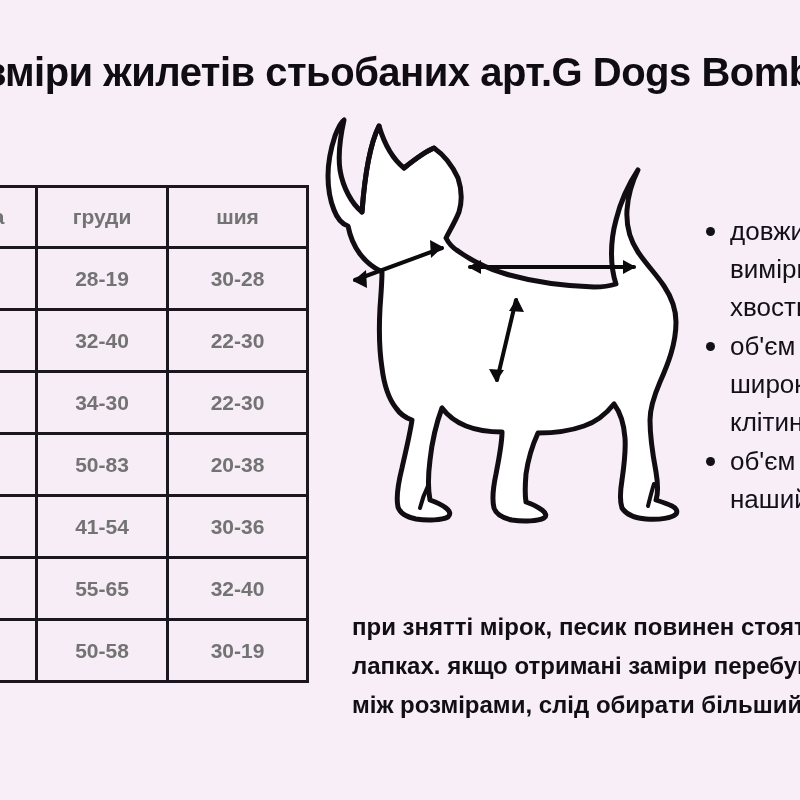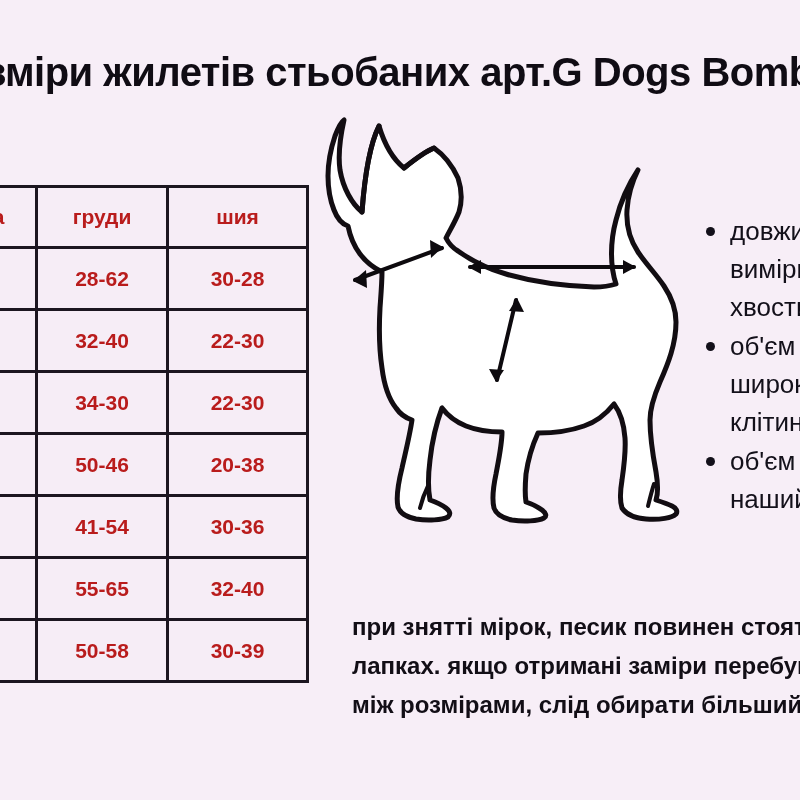--- a/index.html
+++ b/index.html
@@ -56,21 +56,21 @@
 
   .size-table th,
   .size-table td {
     border: 3px solid #1c1620;
     background: #f6edf6;
     text-align: center;
     vertical-align: middle;
     height: 59px;
     font-size: 21px;
     font-weight: 700;
-    color: #b91c1c;
+    color: #737373;
     padding: 0;
   }
   .size-table th { height: 58px; }
 
   
   .dog-wrap {
     position: absolute;
     left: 322px;
     top: 108px;
     width: 400px;
@@ -138,52 +138,52 @@
     <thead>
       <tr>
         <th>довжина</th>
         <th>груди</th>
         <th>шия</th>
       </tr>
     </thead>
     <tbody>
       <tr>
         <td></td>
-        <td>28-62</td>
+        <td>28-19</td>
         <td>30-28</td>
       </tr>
       <tr>
         <td></td>
         <td>32-40</td>
         <td>22-30</td>
       </tr>
       <tr>
         <td></td>
         <td>34-30</td>
         <td>22-30</td>
       </tr>
       <tr>
         <td></td>
-        <td>50-46</td>
+        <td>50-83</td>
         <td>20-38</td>
       </tr>
       <tr>
         <td></td>
         <td>41-54</td>
         <td>30-36</td>
       </tr>
       <tr>
         <td></td>
         <td>55-65</td>
         <td>32-40</td>
       </tr>
       <tr>
         <td></td>
         <td>50-58</td>
-        <td>30-39</td>
+        <td>30-19</td>
       </tr>
     </tbody>
   </table>
 
   <div class="dog-wrap">
     <svg viewBox="0 0 400 425" xmlns="http://www.w3.org/2000/svg">
       <g>
         <path d="M22 12
                  C 18 30, 16 48, 18 62
                  C 21 80, 30 96, 40 104

